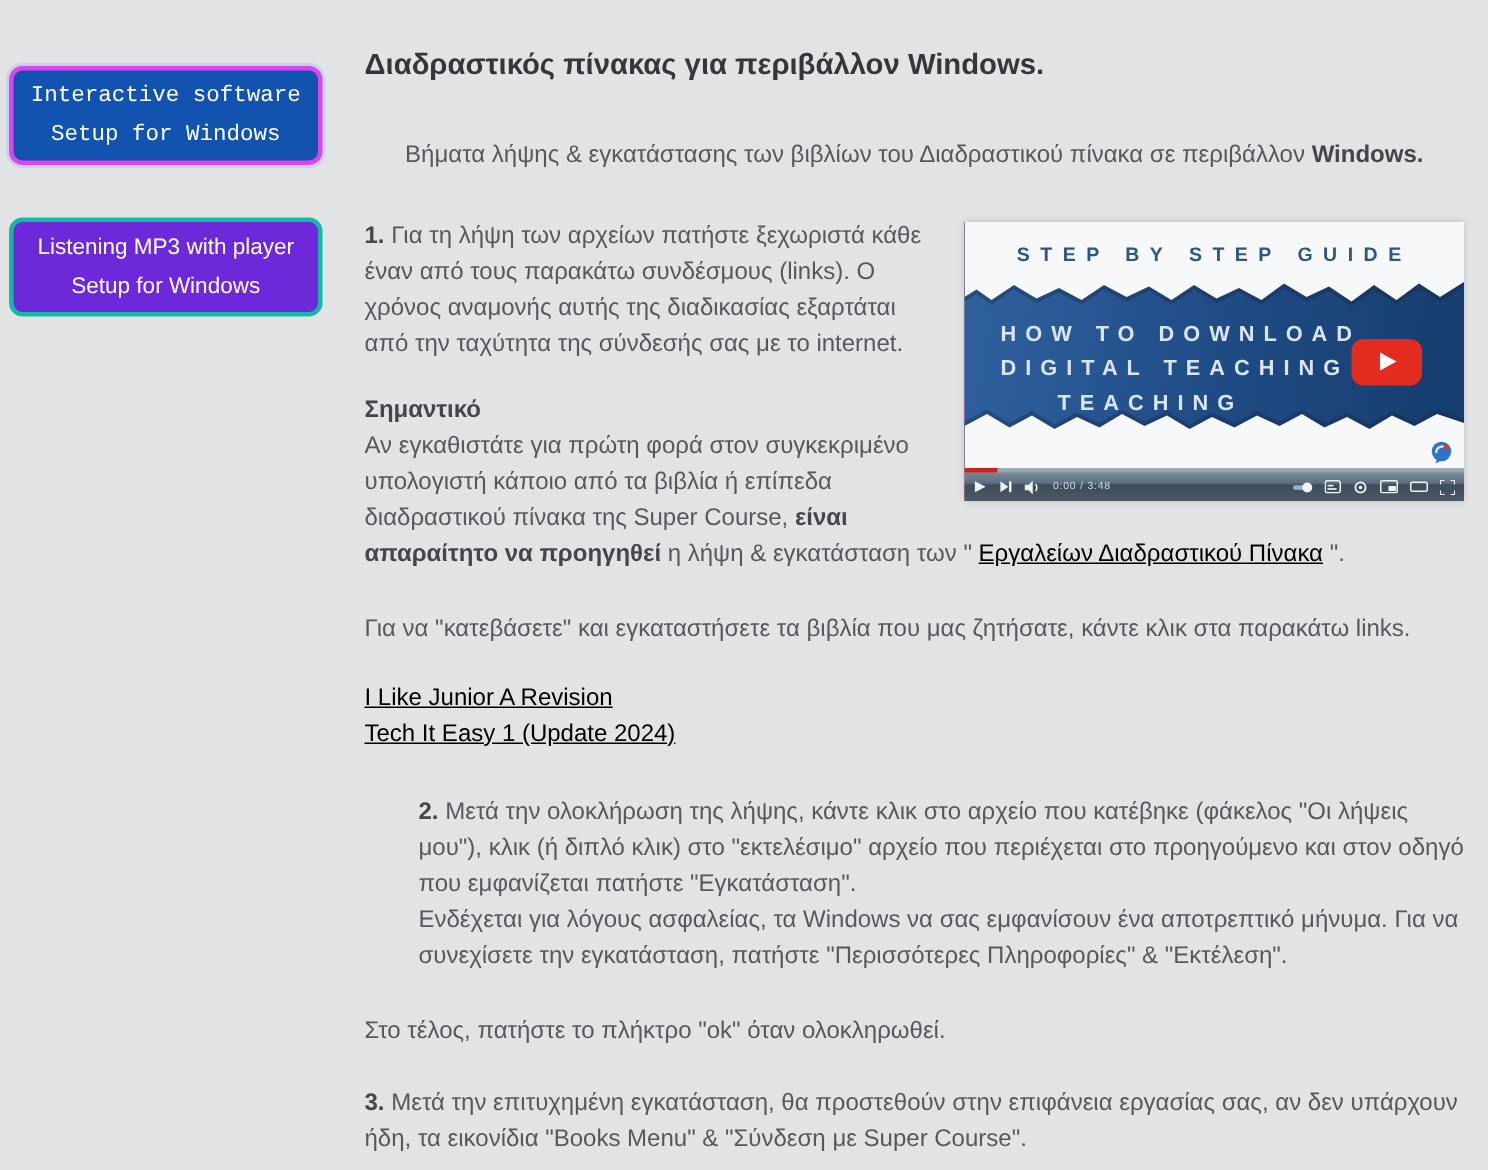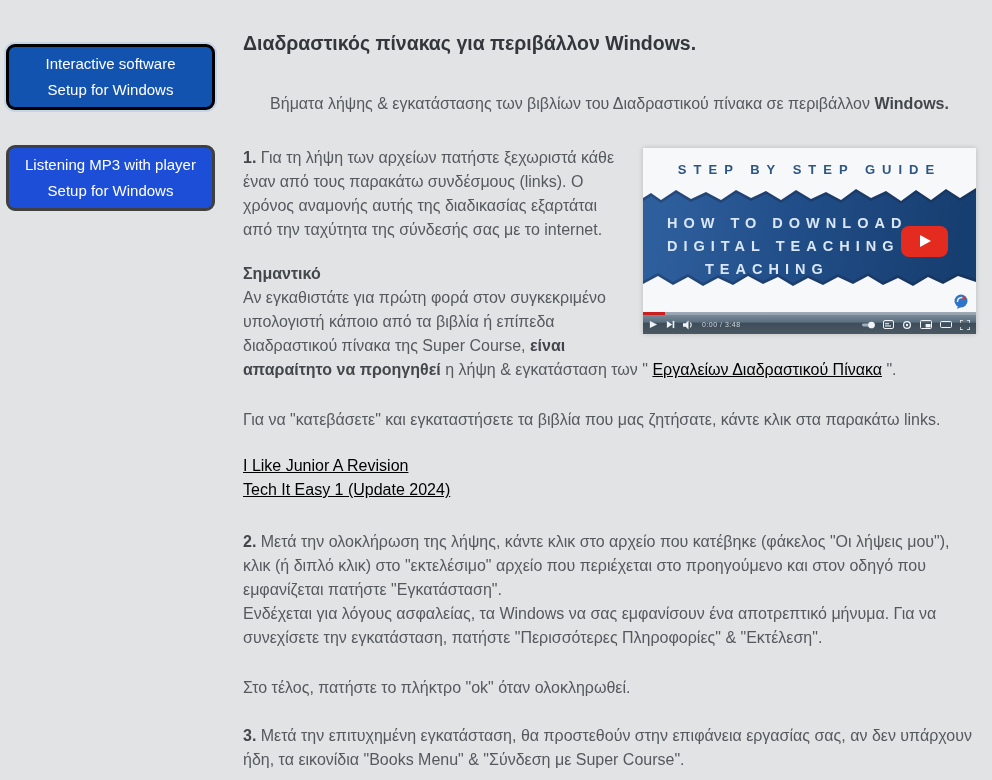--- a/index.html
+++ b/index.html
@@ -17,45 +17,46 @@
   .sidebar { width: 243px; flex-shrink: 0; padding: 44px 0 0 6px; }
   .side-btn {
     display: block; width: 209px; text-align: center;
     font-family: "Liberation Sans", sans-serif;
     font-size: 15px; color: #fff; line-height: 26px;
     border-radius: 9px; padding: 4px 2px; cursor: pointer;
   }
   .side-btn span { display: block; }
   .side-btn.active {
     background: #1353b0;
-    border: 3px solid #000000;
+    border: 3px solid #d946ef;
     box-shadow: 0 0 0 2px rgba(163,194,236,.45);
+    font-family: Liberation Mono, monospace;
   }
   .side-btn.plain {
-    background: #1d4ed8;
-    border: 3px solid #404040;
+    background: #6d28d9;
+    border: 3px solid #14b8a6;
     margin-top: 35px;
   }
 
   
   .main { flex: 1; padding: 30px 16px 0 0; }
   h1 { font-size: 19.5px; line-height: 26px; color: #33373c; margin: 0 0 36px; font-weight: bold; }
   p { margin: 0 0 26px; }
   b { color: #43474c; }
   .sub { margin-bottom: 30px; text-align: center; }
   .step1 { margin-bottom: 20px; }
   .important { margin-bottom: 26px; }
   .important .ih { display: block; }
   .dl-intro { margin-bottom: 22px; }
   .links { margin-bottom: 28px; }
   .links a, .inline-link {
     color: #000000; text-decoration: underline; display: block; line-height: 24px; cursor: pointer;
   }
   .inline-link { display: inline; }
-  .step2 { margin-bottom: 26px; }
+  .step2 { margin-bottom: 26px; margin-left: 36px; }
   .ok-note { margin-bottom: 24px; }
   .step3 { margin-bottom: 0; }
 
   
   .video-box {
     float: right; width: 333px; margin: 2px 0 10px 14px;
     box-shadow: 0 0 5px rgba(0,0,0,.18);
     background: #be185d;
   }
   .thumb {

